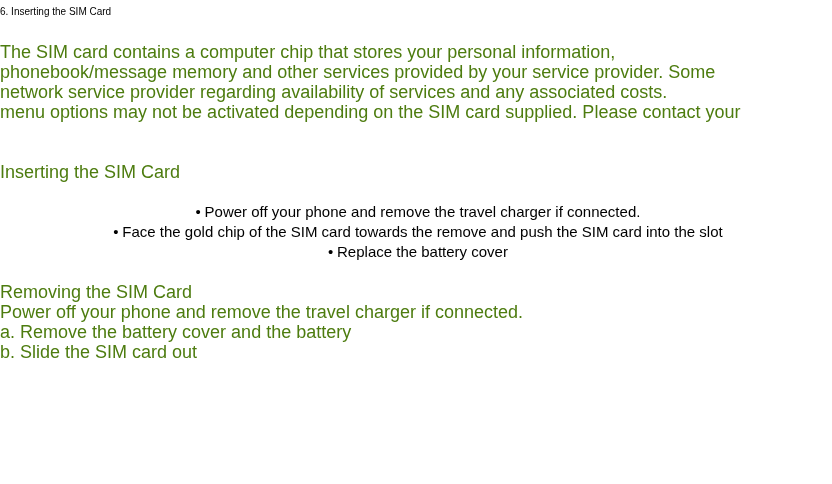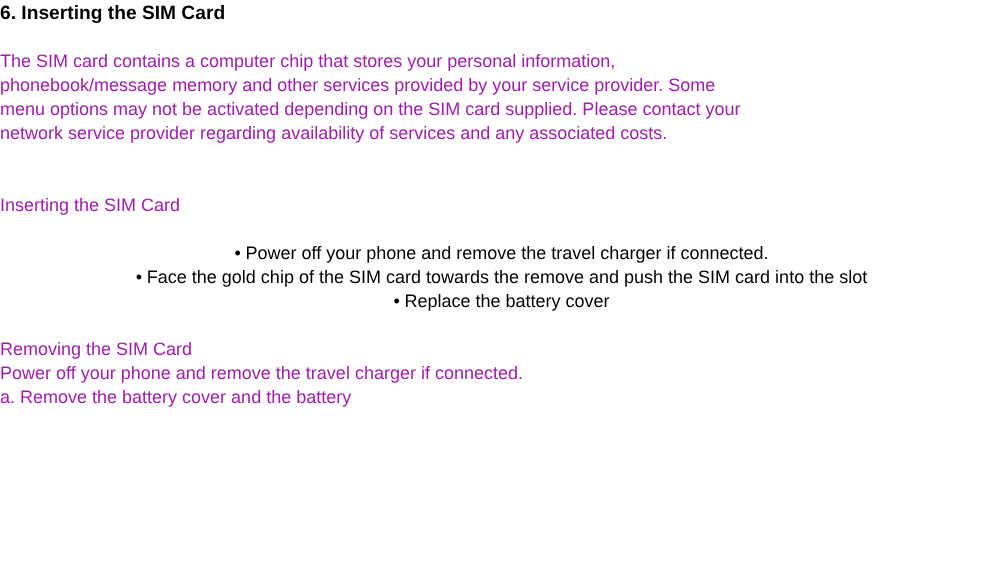--- a/index.html
+++ b/index.html
@@ -18,30 +18,30 @@
   }
   #page {
     position: relative;
     width: 832px;
     height: 484px;
     background: #ffffff;
     box-sizing: border-box;
     padding: 0;
   }
   .doc-line {
-    font-size: 15px;
+    font-size: 18px;
     line-height: 20px;
     white-space: pre;
     letter-spacing: 0px;
-    color: #a21caf;
+    color: #4d7c0f;
   }
   .doc-heading {
-    font-size: 16px;
+    font-size: 10px;
     line-height: 20px;
-    font-weight: bold;
+    font-weight: normal;
     white-space: pre;
     color: #000000;
   }
   .spacer {
     height: 20px;
     line-height: 20px;
     font-size: 15px;
   }
   .bullet-line {
     font-size: 15px;
@@ -72,22 +72,22 @@
 <div id="page">
   <div id="doc-body">
 
     <div class="doc-heading">6. Inserting the SIM Card</div>
 
     <div class="spacer">&nbsp;</div>
 
     <div>
       <div class="doc-line">The SIM card contains a computer chip that stores your personal information,</div>
       <div class="doc-line">phonebook/message memory and other services provided by your service provider. Some</div>
+      <div class="doc-line">network service provider regarding availability of services and any associated costs.</div>
       <div class="doc-line">menu options may not be activated depending on the SIM card supplied. Please contact your</div>
-      <div class="doc-line">network service provider regarding availability of services and any associated costs.</div>
     </div>
 
     <div class="spacer">&nbsp;</div>
     <div class="spacer">&nbsp;</div>
 
     <div class="doc-line">Inserting the SIM Card</div>
 
     <div class="spacer">&nbsp;</div>
 
     <div>
@@ -95,19 +95,20 @@
       <div class="bullet-line"><span class="bullet-mark">•</span><span>Face the gold chip of the SIM card towards the remove and push the SIM card into the slot</span></div>
       <div class="bullet-line"><span class="bullet-mark">•</span><span>Replace the battery cover</span></div>
     </div>
 
     <div class="spacer">&nbsp;</div>
 
     <div>
       <div class="doc-line">Removing the SIM Card</div>
       <div class="doc-line">Power off your phone and remove the travel charger if connected.</div>
       <div class="doc-line">a. Remove the battery cover and the battery</div>
+      <div class="doc-line">b. Slide the SIM card out</div>
     </div>
 
     <div class="spacer">&nbsp;</div>
 
 
   </div>
 </div>
 
 </body></html>

